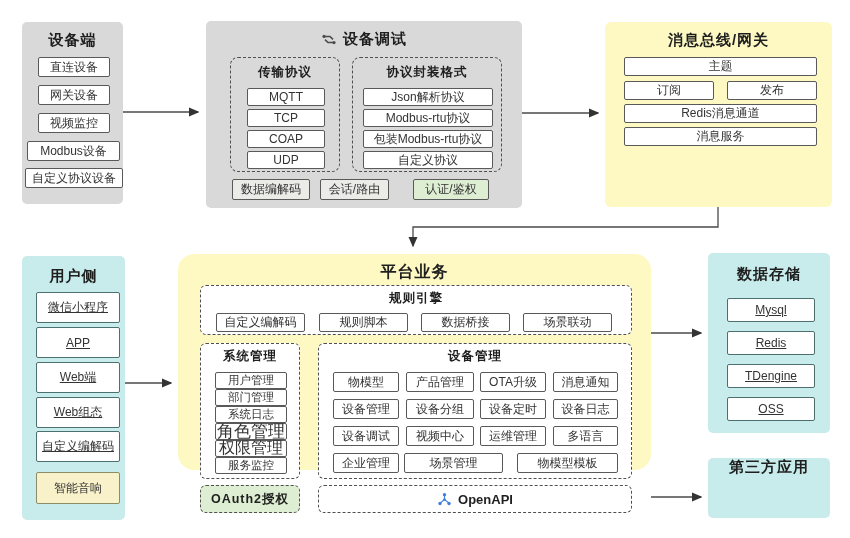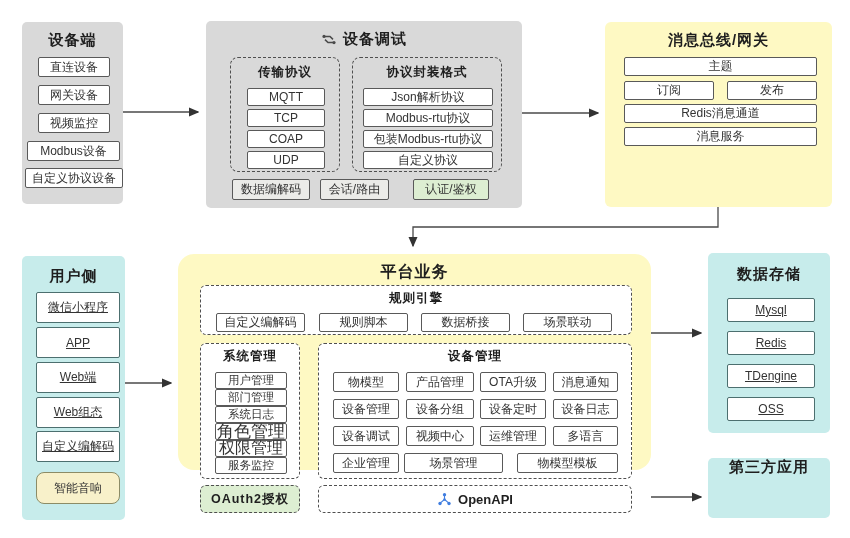--- a/index.html
+++ b/index.html
@@ -8,21 +8,21 @@
   .panel{position:absolute;border-radius:5px;}
   .gray-panel{background:#d9d9d9;}
   .purple-panel{background:#fef9c3;}
   .cyan-panel{background:#c7eceb;}
   .ptitle{font-weight:bold;font-size:15px;color:#1f1f1f;text-align:center;letter-spacing:1px;}
   .chip{position:absolute;background:#ffffff;border:1px solid #595959;border-radius:2px;
     display:flex;align-items:center;justify-content:center;font-size:12px;color:#333;white-space:nowrap;}
   .chip.teal{border-color:#4c6f6f;text-decoration:underline;}
   .chip.graybg{background:#ebebe8;}
   .chip.greenbg{background:#ddeed2;}
-  .chip.yellowbg{background:#f8f1ca;border-color:#8c8c66;border-radius:8px;}
+  .chip.yellowbg{background:#f8f1ca;border-color:#8c8c66;}
   .dash{position:absolute;border:1px dashed #4f4f4f;border-radius:8px;}
   .dash.whitebg{background:#ffffff;border-radius:6px;}
   .dtitle{font-weight:bold;font-size:12.5px;text-align:center;color:#1f1f1f;letter-spacing:1px;}
   .hdr{position:absolute;left:0;right:0;display:flex;align-items:center;justify-content:center;gap:6px;}
   svg.arrows{position:absolute;left:0;top:0;pointer-events:none;}
 </style>
 </head>
 <body>
 
 <div class="canvas">

